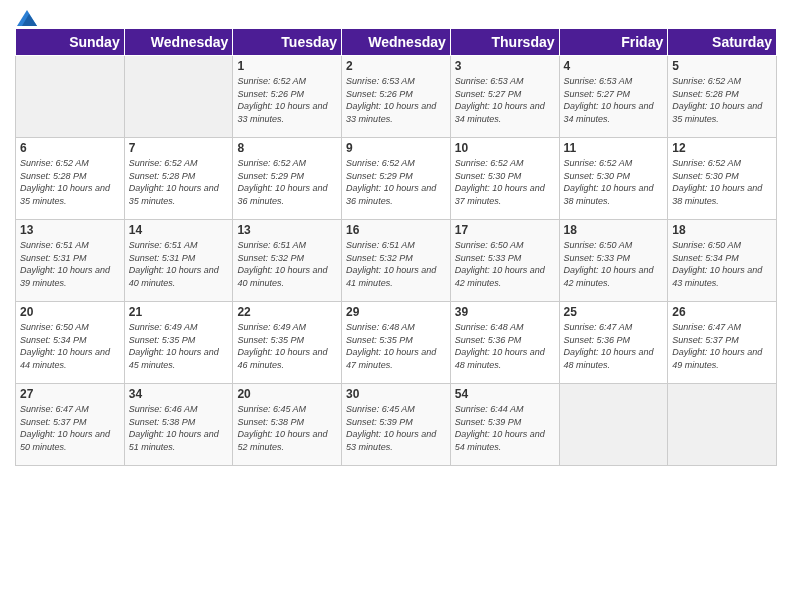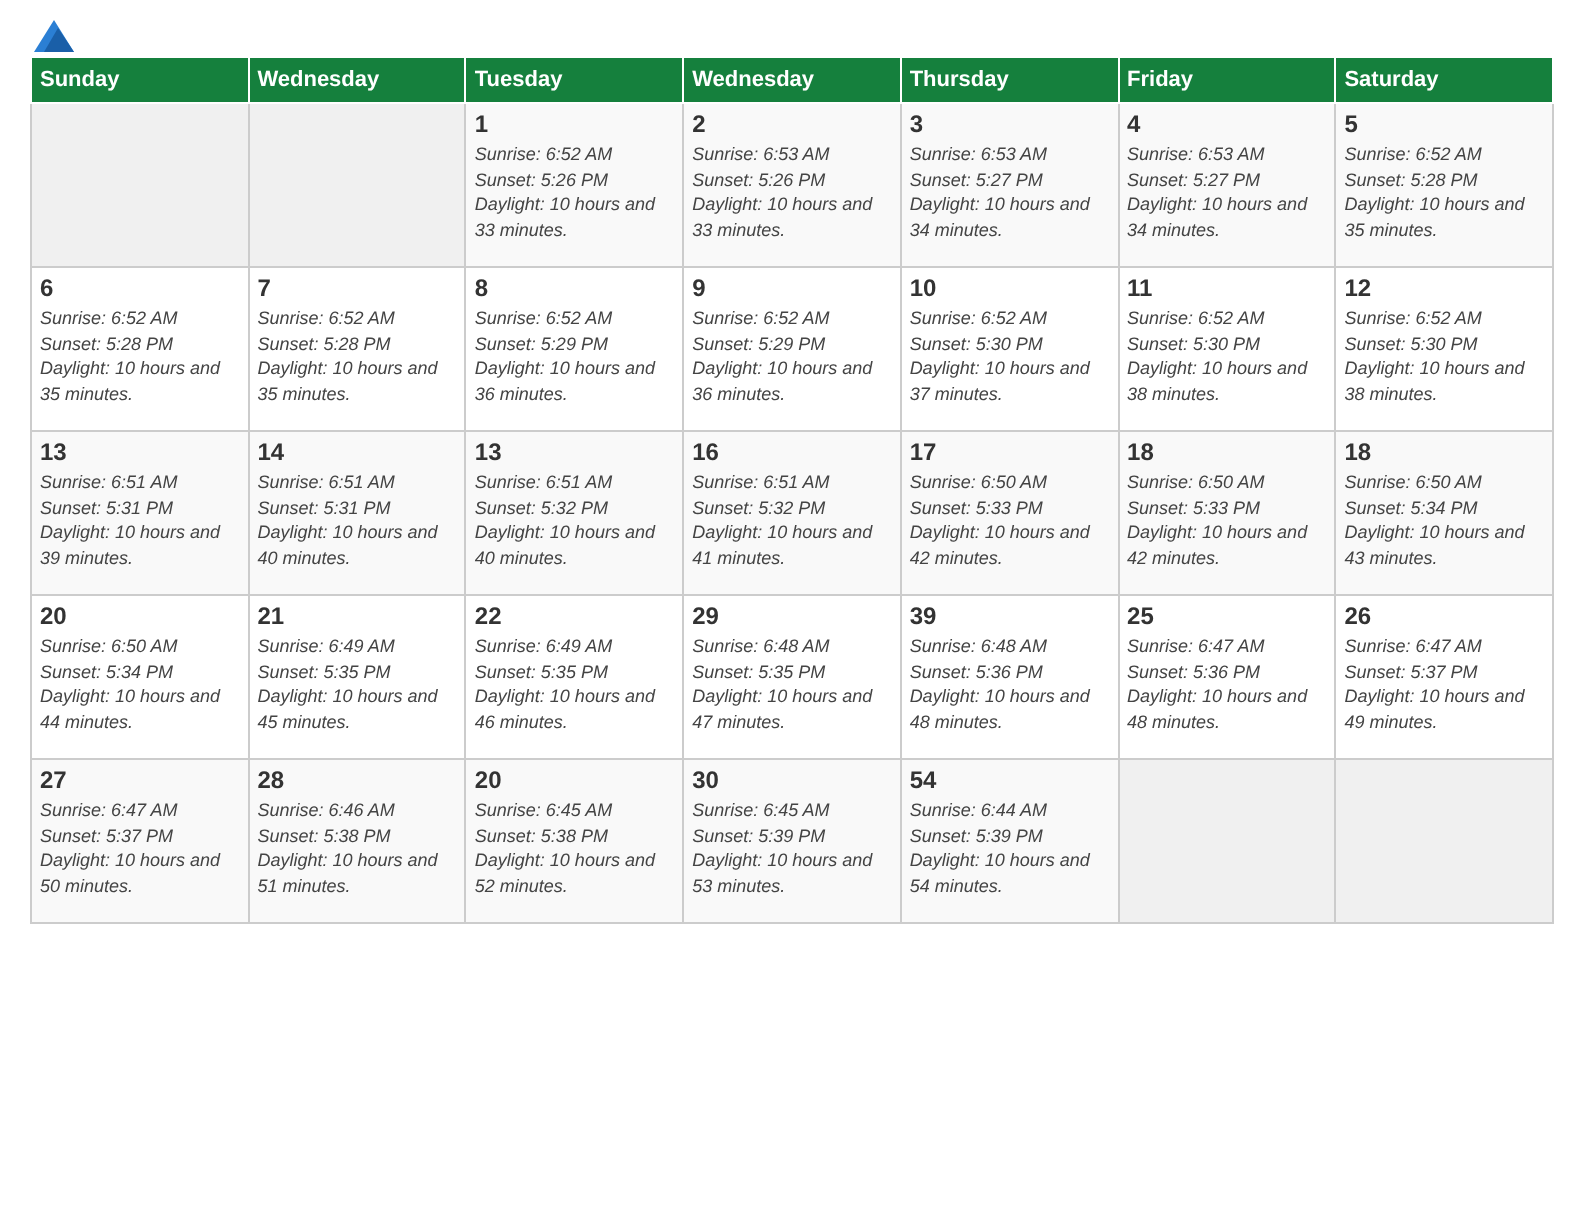--- a/index.html
+++ b/index.html
@@ -37,26 +37,26 @@
     .subtitle {
       font-size: 14px;
       color: #555;
     }
     table {
       width: 100%;
       border-collapse: collapse;
       table-layout: fixed;
     }
     thead tr th {
-      background-color: #15803d;
+      background-color: #4c1d95;
       color: white;
-      font-size: 11px;
+      font-size: 14px;
       font-weight: bold;
       padding: 5px 4px;
-      text-align: left;
+      text-align: right;
       border: 1px solid #fff;
     }
     tbody tr td {
       border: 1px solid #ccc;
       vertical-align: top;
       padding: 3px 4px;
       font-size: 9px;
       color: #333;
       height: 82px;
     }
@@ -229,21 +229,21 @@
             <span class="day-num">26</span>
             <div class="day-info">Sunrise: 6:47 AM<br>Sunset: 5:37 PM<br>Daylight: 10 hours and 49 minutes.</div>
           </td>
         </tr>
         <tr>
           <td>
             <span class="day-num">27</span>
             <div class="day-info">Sunrise: 6:47 AM<br>Sunset: 5:37 PM<br>Daylight: 10 hours and 50 minutes.</div>
           </td>
           <td>
-            <span class="day-num">28</span>
+            <span class="day-num">34</span>
             <div class="day-info">Sunrise: 6:46 AM<br>Sunset: 5:38 PM<br>Daylight: 10 hours and 51 minutes.</div>
           </td>
           <td>
             <span class="day-num">20</span>
             <div class="day-info">Sunrise: 6:45 AM<br>Sunset: 5:38 PM<br>Daylight: 10 hours and 52 minutes.</div>
           </td>
           <td>
             <span class="day-num">30</span>
             <div class="day-info">Sunrise: 6:45 AM<br>Sunset: 5:39 PM<br>Daylight: 10 hours and 53 minutes.</div>
           </td>

